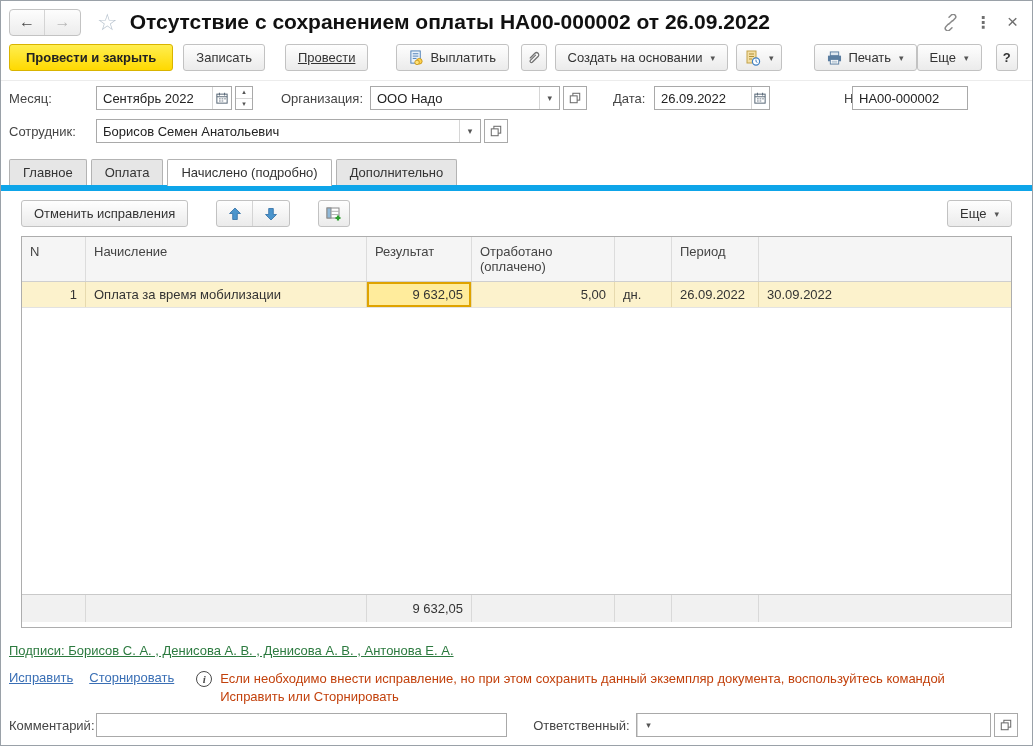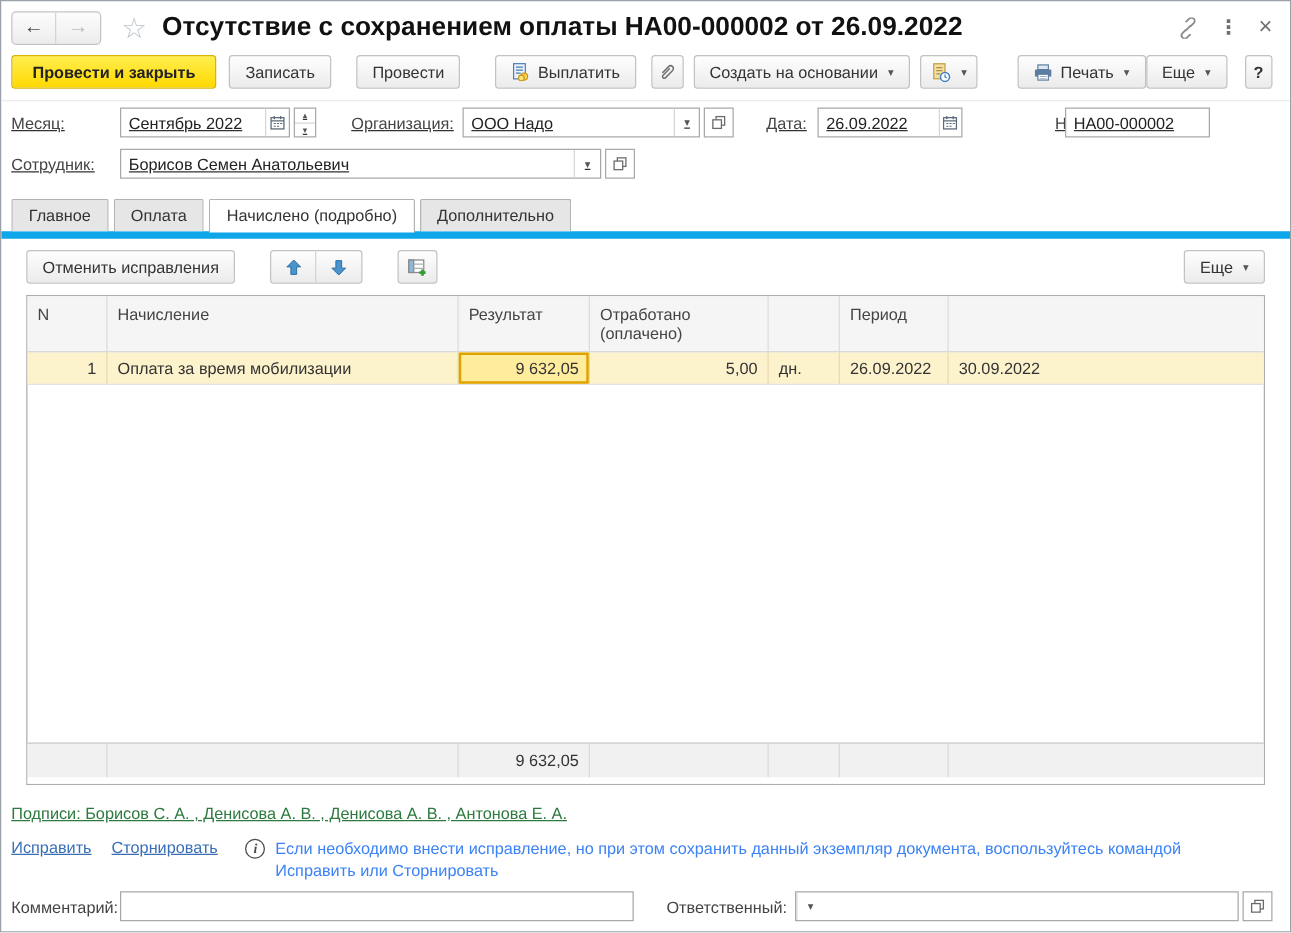--- a/index.html
+++ b/index.html
@@ -21,26 +21,26 @@
   .closex { font-size:19px; }
 
   
   .tbar { display:flex; align-items:center; padding:5px 14px 9px 8px; border-bottom:1px solid #ececec; flex:0 0 auto; }
   .btn { height:27px; padding:0 12px; border:1px solid #c2c2c2; border-radius:3px;
          background:linear-gradient(#fefefe,#ebebeb); color:#333; font-size:13px;
          display:inline-flex; align-items:center; gap:6px; cursor:pointer; white-space:nowrap; }
   .btn .caret { font-size:9px; color:#555; margin-left:2px; }
   .btn.icon-only { width:32px; padding:0; justify-content:center; }
   .btn.primary { background:linear-gradient(#ffee50,#ffd900); border-color:#d9b400; font-weight:bold; color:#222; padding:0 16px; }
-  .sp10{margin-left:10px;} .sp20{margin-left:20px;} .sp28{margin-left:28px;} .sp12{margin-left:12px;} .sp8{margin-left:8px;} .sp32{margin-left:32px;}
+  .sp10{margin-left:10px;} .sp20{margin-left:20px;text-decoration:underline;} .sp28{margin-left:28px;} .sp12{margin-left:12px;} .sp8{margin-left:8px;} .sp32{margin-left:32px;}
   .btn.help { width:28px; padding:0; justify-content:center; font-weight:bold; margin-left:14px; }
   .push { margin-left:auto; }
 
   
-  .frow { display:flex; align-items:center; padding:5px 14px 4px 8px; flex:0 0 auto;text-decoration:underline; }
+  .frow { display:flex; align-items:center; padding:5px 14px 4px 8px; flex:0 0 auto; }
   .flabel { color:#444; }
   .field { display:flex; align-items:stretch; border:1px solid #a9a9a9; background:#fff; height:24px; }
   .field input { border:none; outline:none; padding:0 6px; font:inherit; color:#222; width:100%; background:transparent; }
   .fbtn { width:22px; display:flex; align-items:center; justify-content:center; border-left:1px solid #d6d6d6; cursor:pointer; color:#5c6b7a; }
   .fbtn.dd { font-size:9px; color:#555; }
   .sqbtn { width:24px; height:24px; border:1px solid #a9a9a9; background:#fff; display:flex; align-items:center; justify-content:center; margin-left:3px; cursor:pointer; }
   .spinner { width:18px; height:24px; border:1px solid #a9a9a9; background:#fff; display:flex; flex-direction:column; margin-left:3px; }
   .spin { flex:1; display:flex; align-items:center; justify-content:center; font-size:7px; color:#555; cursor:pointer; }
   .spin.up { border-bottom:1px solid #d6d6d6; }
 
@@ -72,21 +72,21 @@
   .tbottom { height:5px; background:#fff; }
 
   
   .signs { margin:13px 14px 0 8px; width:480px; line-height:1.55; flex:0 0 auto; }
   .glink { color:#2c7a3f; text-decoration:underline; cursor:pointer; }
   .fixrow { margin:9px 14px 0 8px; display:flex; align-items:flex-start; gap:16px; flex:0 0 auto; }
   .blink { color:#3a6fb5; text-decoration:underline; cursor:pointer; white-space:nowrap; }
   .inforow { display:flex; align-items:flex-start; gap:8px; margin-left:6px; }
   .infoicon { flex:0 0 auto; width:16px; height:16px; border:1px solid #4a4a4a; border-radius:50%; color:#4a4a4a;
               display:flex; align-items:center; justify-content:center; font:italic bold 11px "Liberation Serif","DejaVu Serif",serif; margin-top:1px; }
-  .hint { color:#3b82f6; width:730px; line-height:1.35; }
+  .hint { color:#c2410c; width:730px; line-height:1.35; }
   .brow { margin-top:auto; display:flex; align-items:center; padding:8px 14px 11px 8px; flex:0 0 auto; }
 
   .w-mlabel{width:87px;} .w-olabel{width:89px; margin-left:28px;}
   .w-org{width:190px;} .w-dlabel{margin-left:26px; width:41px;} .w-date{width:116px;}
   .w-nlabel{margin-left:26px; width:56px;padding-left:48px;} .w-num{width:116px;}
   .w-emp{width:385px;}
   .w-clabel{width:87px;} .w-comment{width:412px;}
   .w-rlabel{margin-left:26px; width:103px;} .w-resp{width:355px;}
   svg{display:block;}
 </style>

